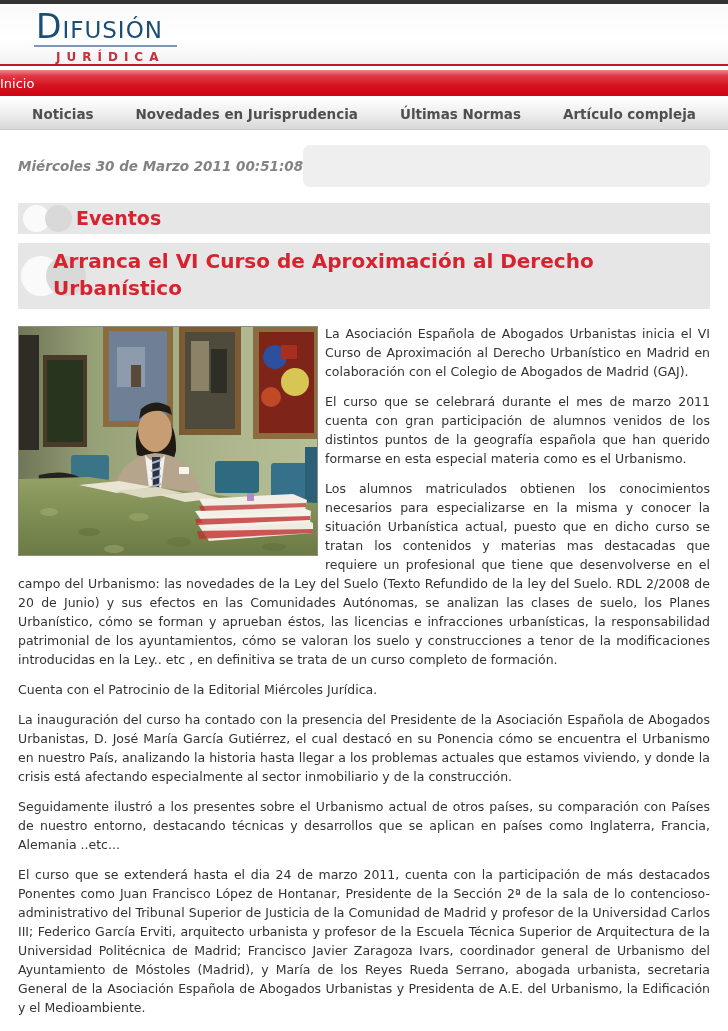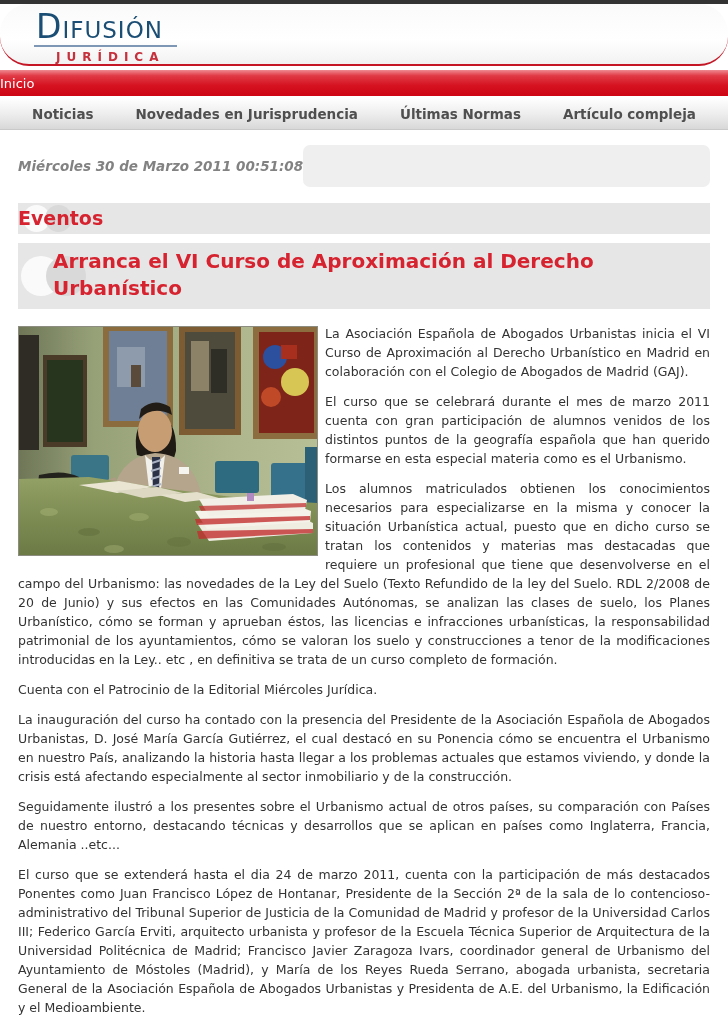--- a/index.html
+++ b/index.html
@@ -2,21 +2,21 @@
 <html><head>
 <meta charset="utf-8">
 <style>
   * { margin:0; padding:0; box-sizing:border-box; }
   html,body { background:#ffffff; }
   body { font-family:"DejaVu Sans","Liberation Sans",sans-serif; }
   .page { width:728px; height:1031px; margin:0 auto; background:#ffffff; overflow:hidden; position:relative; }
 
   .topbar { height:4px; background:#333333; }
 
-  .masthead { height:62px; background:linear-gradient(180deg,#fafafa,#ffffff 60%,#f2f2f2); border-bottom:2px solid #c41625; position:relative;border-radius:29px; }
+  .masthead { height:62px; background:linear-gradient(180deg,#fafafa,#ffffff 60%,#f2f2f2); border-bottom:2px solid #c41625; position:relative; }
   .logo { position:absolute; left:34px; top:6px; }
   .logo-line1 { font-variant:small-caps; font-size:33px; line-height:34px; color:#1b4e74; letter-spacing:1px; display:inline-block; padding:0 14px 1px 2px; border-bottom:2px solid #7e97b5; }
   .logo-line2 { color:#c5313d; font-size:12px; font-weight:bold; letter-spacing:6px; text-transform:uppercase; margin:3px 0 0 22px; }
 
   .redbar { height:26px; margin-top:4px; background:linear-gradient(180deg,#ef8a91 0%,#e03a46 22%,#d61220 60%,#cd0514 100%); display:flex; justify-content:flex-start; align-items:center; padding-right:24px; }
   .redbar a { color:#ffffff; font-size:13px; text-decoration:none; }
 
   .mainnav { height:32px; margin-top:2px; background:linear-gradient(180deg,#ffffff 0%,#ececec 55%,#d8d8d8 100%); border-bottom:1px solid #c9c9c9; display:flex; align-items:center; justify-content:center; gap:42px; }
   .mainnav a { color:#4f4f4f; font-weight:bold; font-size:13.5px; text-decoration:none; white-space:nowrap; }
 
@@ -28,21 +28,21 @@
 
   .band { background:#e6e6e6; position:relative; }
   .band .circ1 { position:absolute; background:#fafafa; border-radius:50%; }
   .band .circ2 { position:absolute; background:#d9d9d9; border-radius:50%; }
   .band-eventos { margin-top:16px; height:31px; line-height:31px; }
   .band-eventos .circ1 { width:27px; height:27px; left:5px; top:2px; }
   .band-eventos .circ2 { width:27px; height:27px; left:27px; top:2px; }
   .band-title { margin-top:9px; padding:5px 46px 7px 35px; }
   .band-title .circ1 { width:40px; height:40px; left:3px; top:50%; margin-top:-20px; }
   .band-title .circ2 { width:40px; height:40px; left:28px; top:50%; margin-top:-20px; }
-  .band h2 { position:relative; color:#d6232f; font-size:19px; font-weight:bold; }
+  .band h2 { position:relative; color:#d6232f; font-size:19px; font-weight:bold; padding-left:58px; }
   .band-title h2 { padding-left:0; font-size:20px; line-height:27px; }
 
   .article { margin-top:15px; font-size:12.5px; line-height:19px; color:#333333; text-align:justify; }
   .article p { margin-bottom:11px; }
   .photo { float:left; width:300px; height:230px; margin:2px 7px 5px 0; border:1px solid #8c8c80; overflow:hidden; background:#9aa87c; }
   .photo svg { display:block; }
 </style>
 </head>
 <body>
 

